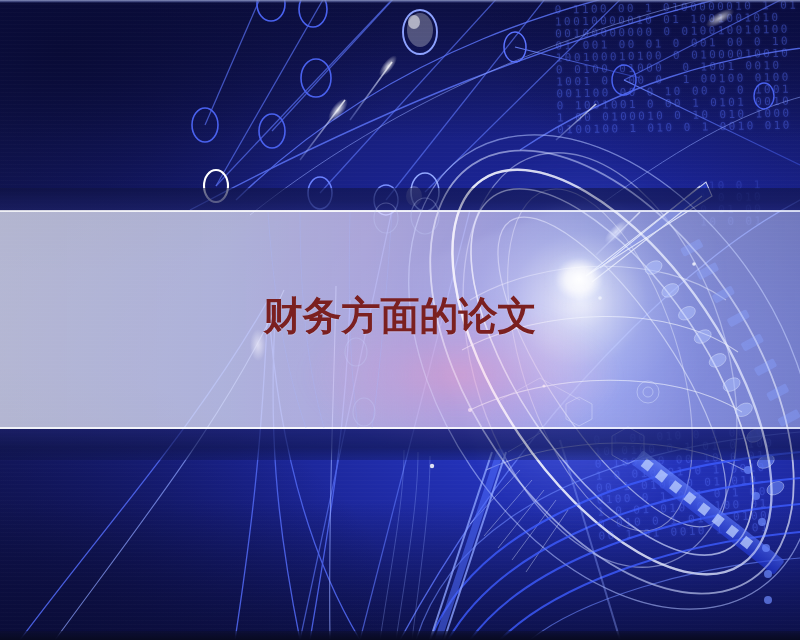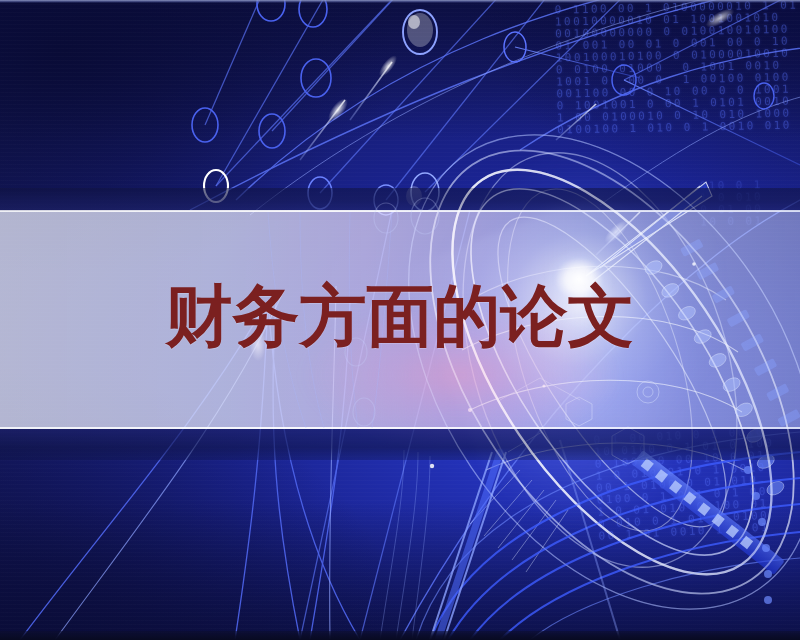--- a/index.html
+++ b/index.html
@@ -108,21 +108,21 @@
   #bottom-strip{
     position:absolute;left:0;top:631px;width:800px;height:9px;
     background:linear-gradient(180deg, rgba(12,14,46,.55) 0%, rgba(10,12,40,.92) 55%, rgba(8,10,34,1) 100%);
   }
 
   
   #title{
     position:absolute;left:0;top:286px;width:800px;
     text-align:center;
     font-family:"DejaVu Sans","Liberation Sans",sans-serif;
-    font-size:67px;
+    font-size:39px;
     font-weight:bold;
     letter-spacing:0px;
     color:#7b2020;
     line-height:60px;
     text-shadow:0 1px 0 rgba(255,255,255,.18);
     white-space:nowrap;
   }
 </style>
 </head>
 <body>

